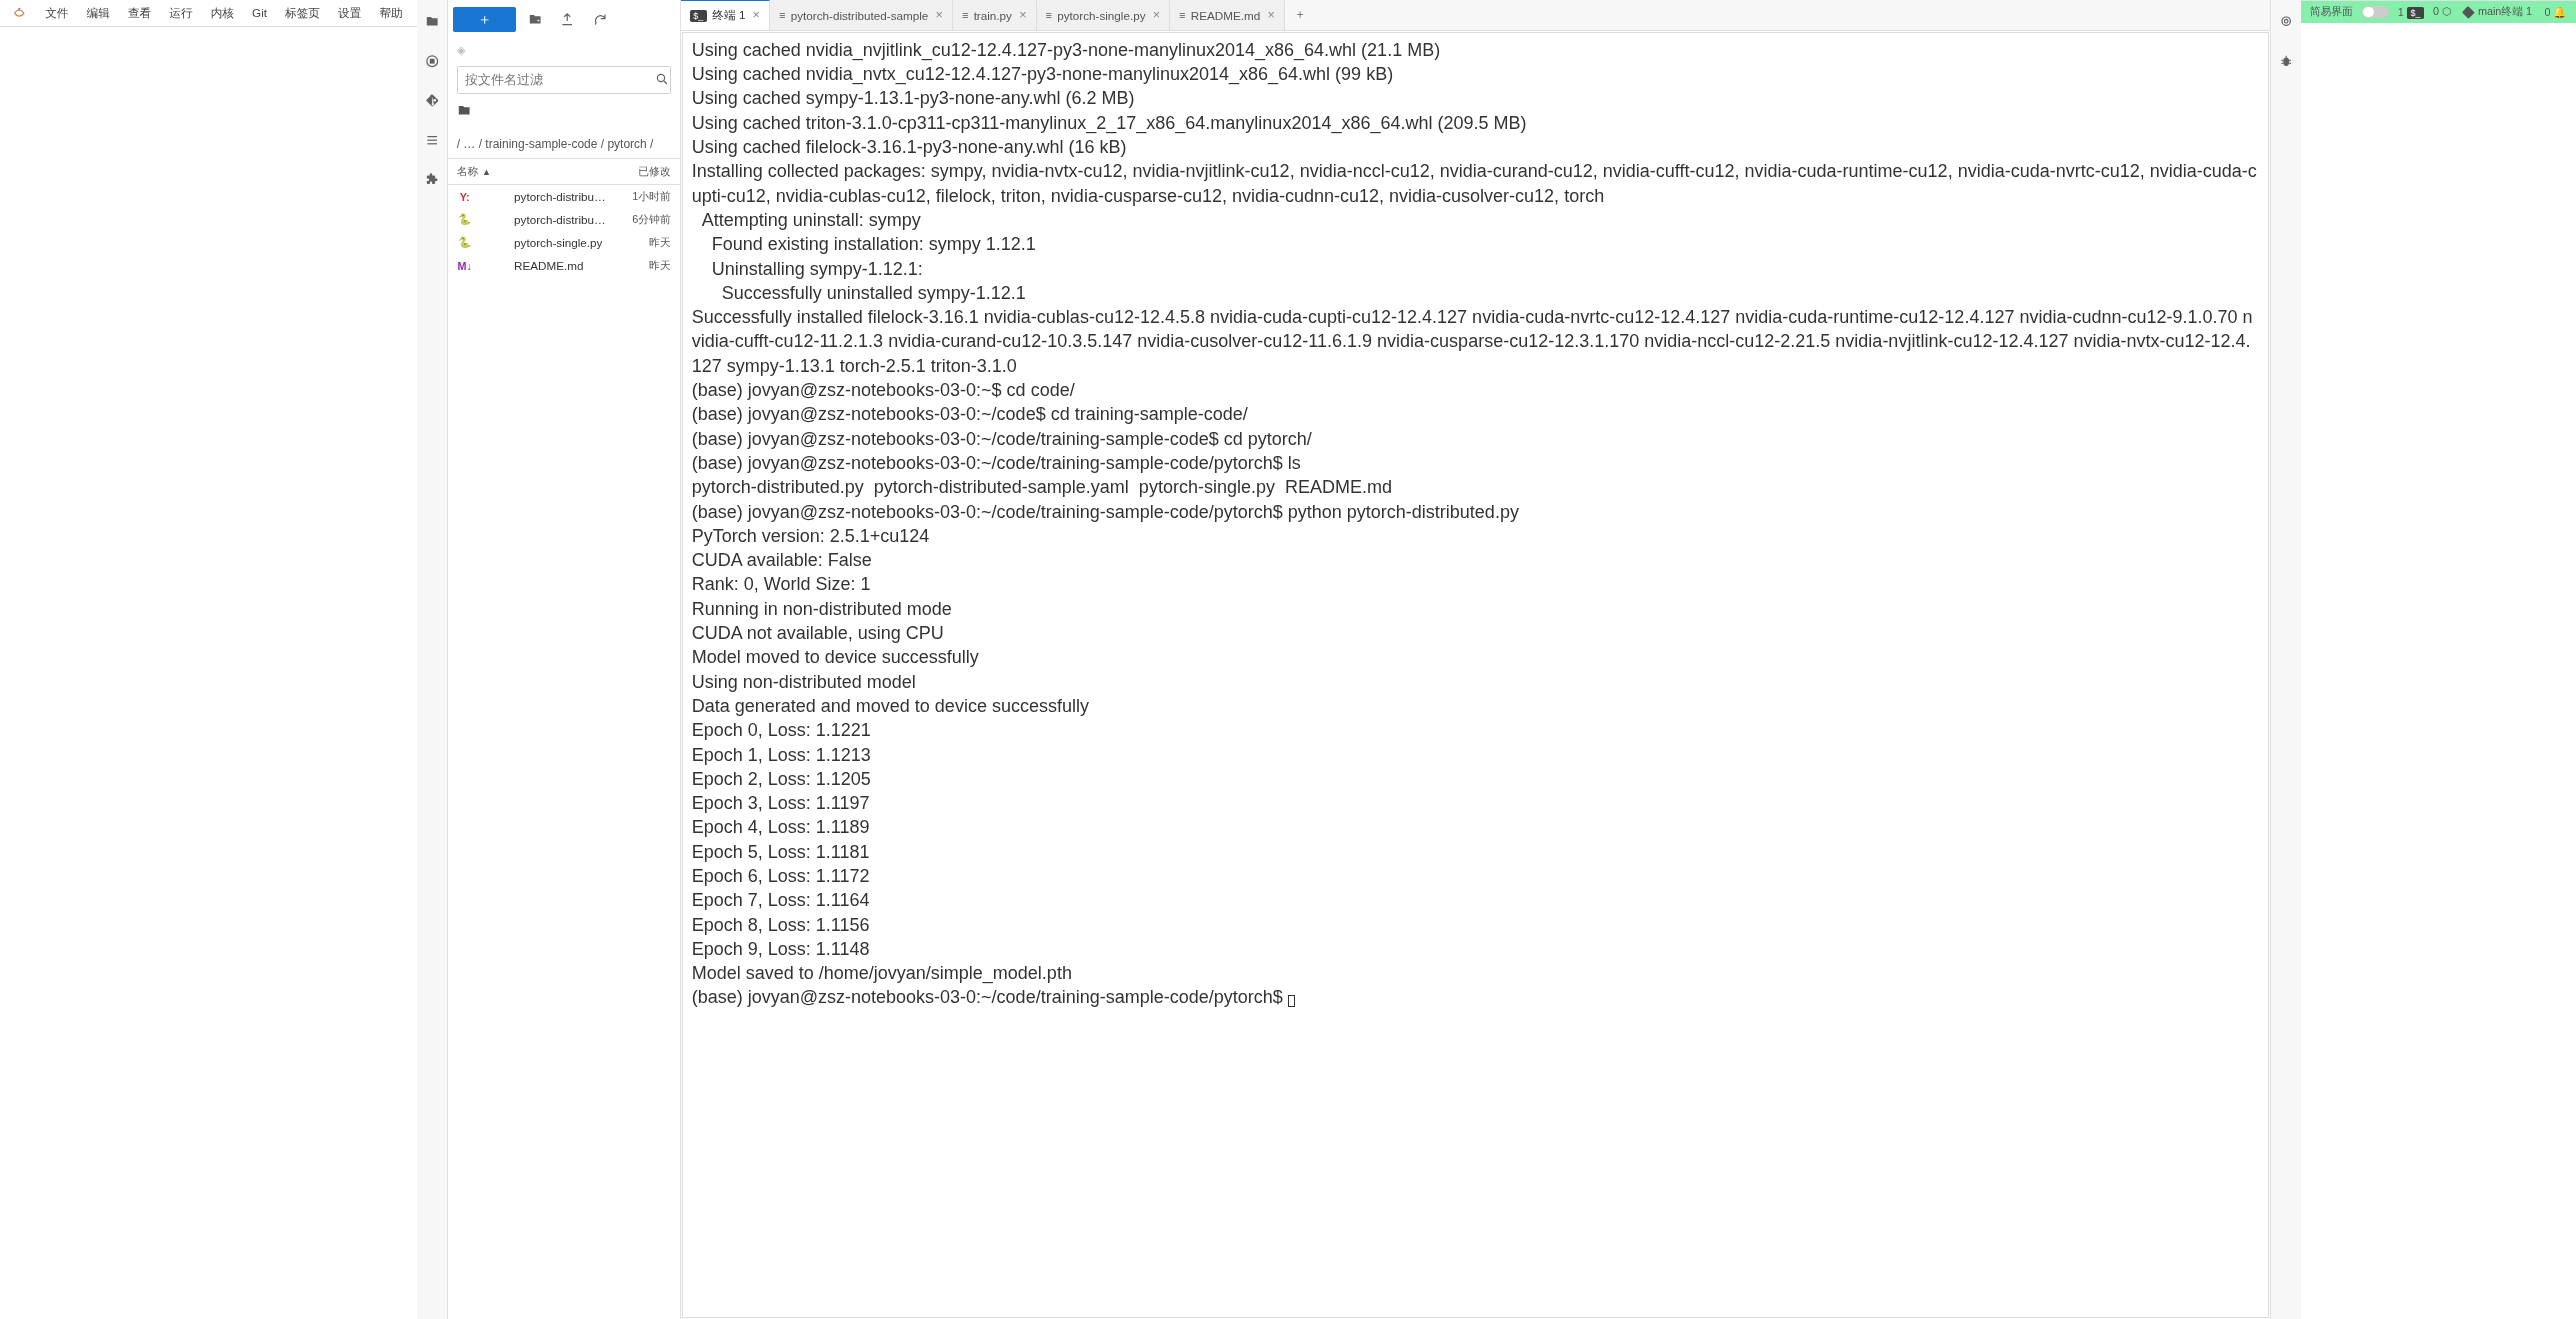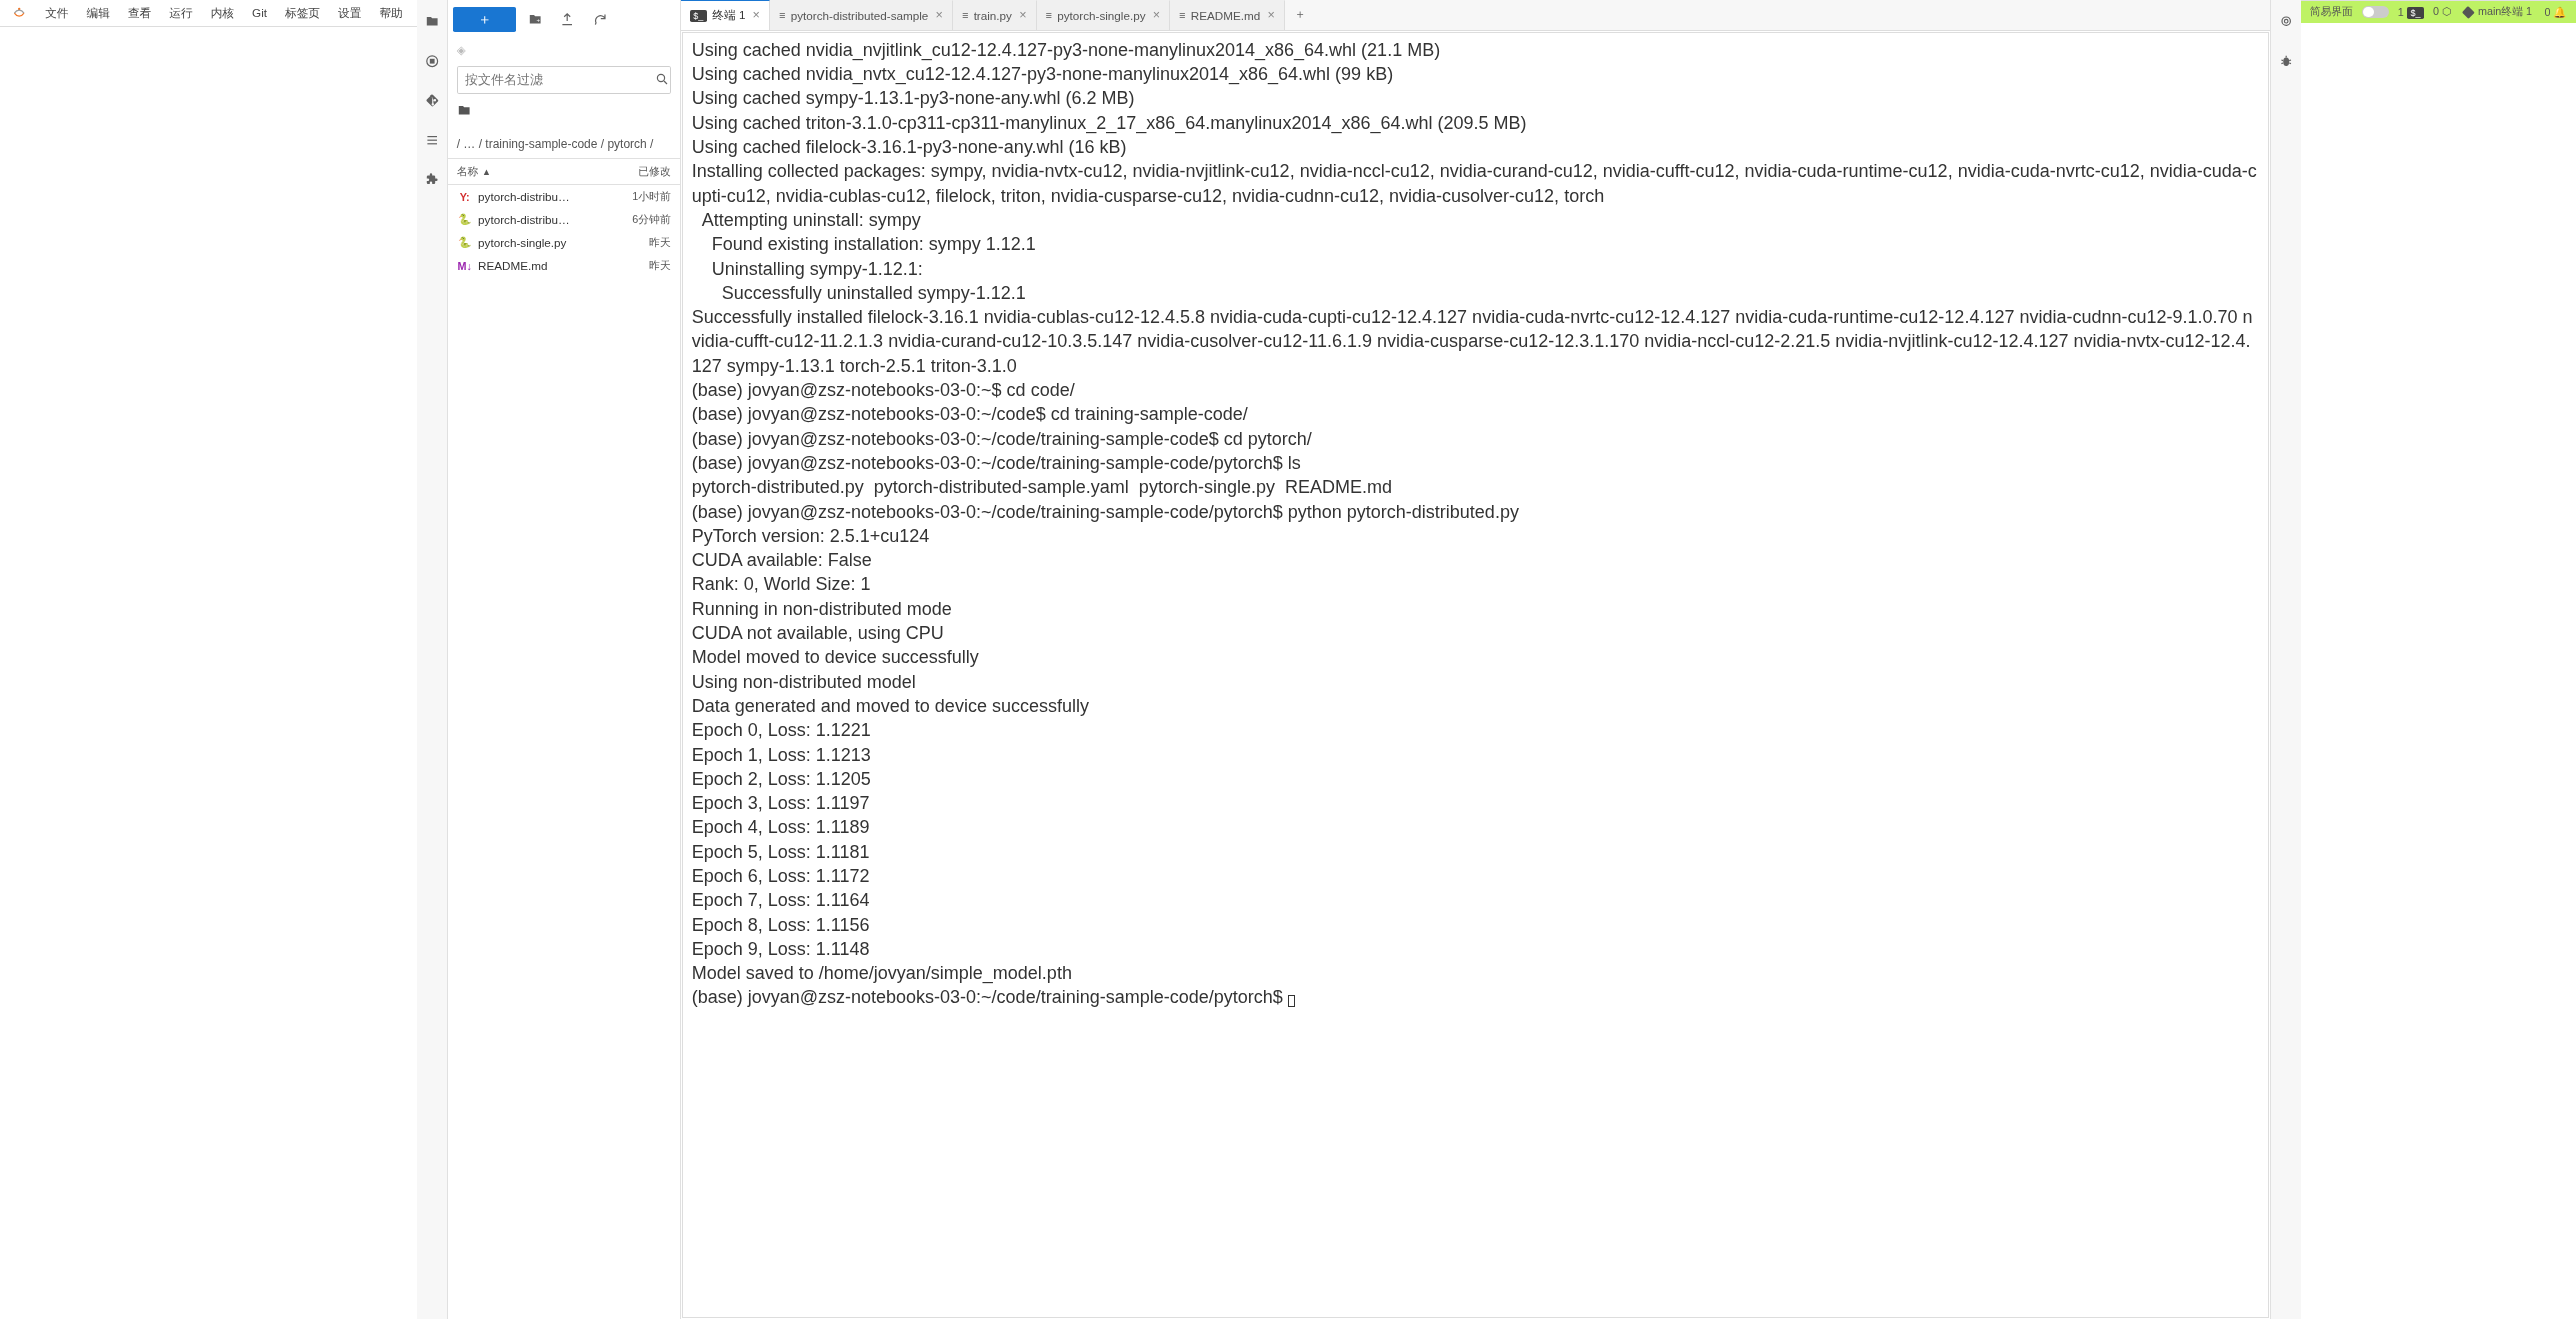--- a/index.html
+++ b/index.html
@@ -28,21 +28,21 @@
 .fb-filter input { flex: 1; border: none; outline: none; padding: 5.4px 7.2px; font-size: 13px; background: transparent; }
 .fb-filter .search-icon { padding: 0 7.2px; color: #616161; }
 .fb-breadcrumb { padding: 3.6px 9px 7.2px; color: #555; font-size: 12px; display:flex; flex-wrap:wrap; align-items:center; gap:17px; }
 .fb-breadcrumb .folder-icon { margin-right: 3.6px; }
 .fb-header { display: flex; border-top: 0.9px solid #e0e0e0; border-bottom: 0.9px solid #e0e0e0; font-size: 10.8px; color: #555; }
 .fb-header .col-name { flex: 1; padding: 5.4px 9px; display:flex; align-items:center; gap:5.4px; }
 .fb-header .col-mod { width: 72px; padding: 5.4px 9px; text-align: right; }
 .fb-list { flex: 1; overflow: auto; }
 .fb-row { display: flex; align-items: center; padding: 4.5px 9px; cursor: pointer; }
 .fb-row .file-icon { width: 16px; text-align:center; margin-right: 5.4px; font-size: 10.8px; }
-.fb-row .file-name { flex: 1; white-space: nowrap; overflow: hidden; text-overflow: ellipsis; color: #333; }
+.fb-row .file-name { flex: 1; white-space: nowrap; overflow: hidden; text-overflow: ellipsis; color: #333; margin-left: 36px; }
 .fb-row .file-mod { width: 63px; text-align: right; color: #555; font-size: 10.8px; }
 .icon-yaml { color: #d32f2f; font-weight: bold; }
 .icon-py { color: #3776ab; }
 .icon-md { color: #9c27b0; font-weight: bold; }
 
 
 .main { flex: 1; display: flex; flex-direction: column; min-width: 0; }
 .tabbar { display: flex; align-items: stretch; height: 30.5px; border-bottom: 0.9px solid #ddd; background: #f7f7f7; }
 .tab { display: flex; align-items: center; padding: 0 9px; border-right: 0.9px solid #ddd; border-top: 1.8px solid transparent; cursor: pointer; min-width: 0; max-width: 197px; color: #555; background: #f0f0f0; }
 .tab.active { background: #fff; border-top-color: #1976d2; color: #333; }
@@ -51,21 +51,21 @@
 .tab .tab-close { margin-left: 7.2px; color: #888; font-size: 12.6px; }
 .tab-add { width: 30.5px; display:flex; align-items:center; justify-content:center; color:#616161; cursor:pointer; }
 
 .terminal { flex: 1; background: #fff; color: #333; font-family: Liberation Sans, sans-serif; font-size: 18px; line-height: 1.35; padding: 5.4px 9px; overflow: auto; white-space: pre-wrap; word-break: break-all; border: 0.9px solid #ddd; margin: 1px; }
 
 
 .right-bar { width: 30.5px; background: #f7f7f7; border-left: 0.9px solid #e0e0e0; display: flex; flex-direction: column; align-items: center; padding-top: 12.6px; gap: 21.5px; }
 .right-bar .r-icon { width: 18px; height: 18px; color: #616161; cursor: pointer; display:flex; align-items:center; justify-content:center; }
 
 
-.statusbar { height: 23px; border-top: 0.9px solid #e0e0e0; display: flex; align-items: center; padding: 0 9px; font-size: 10.8px; color: #555; background: #bef264; }
+.statusbar { height: 23px; border-top: 0.9px solid #e0e0e0; display: flex; align-items: center; padding: 0 9px; font-size: 10.8px; color: #555; background: #86efac; }
 .statusbar .left { display: flex; align-items: center; gap: 9px; }
 .statusbar .spacer { flex: 1; }
 .statusbar .right { display: flex; align-items: center; gap: 12.6px; }
 .toggle { width: 27px; height: 12.6px; background: #ccc; border-radius: 7.2px; position: relative; }
 .toggle::after { content: ""; position: absolute; left: 0.9px; top: 0.9px; width: 10.8px; height: 10.8px; background: #fff; border-radius: 50%; }
 .term-chip { background: #424242; color:#fff; padding: 0.9px 3.6px; border-radius: 1.8px; font-size:9px; }
 .cursor-block { display:inline-block; width:7.2px; height:12.6px; border:0.9px solid #333; vertical-align:text-bottom; }
 
 svg { width: 14.4px; height: 14.4px; }
 </style>

